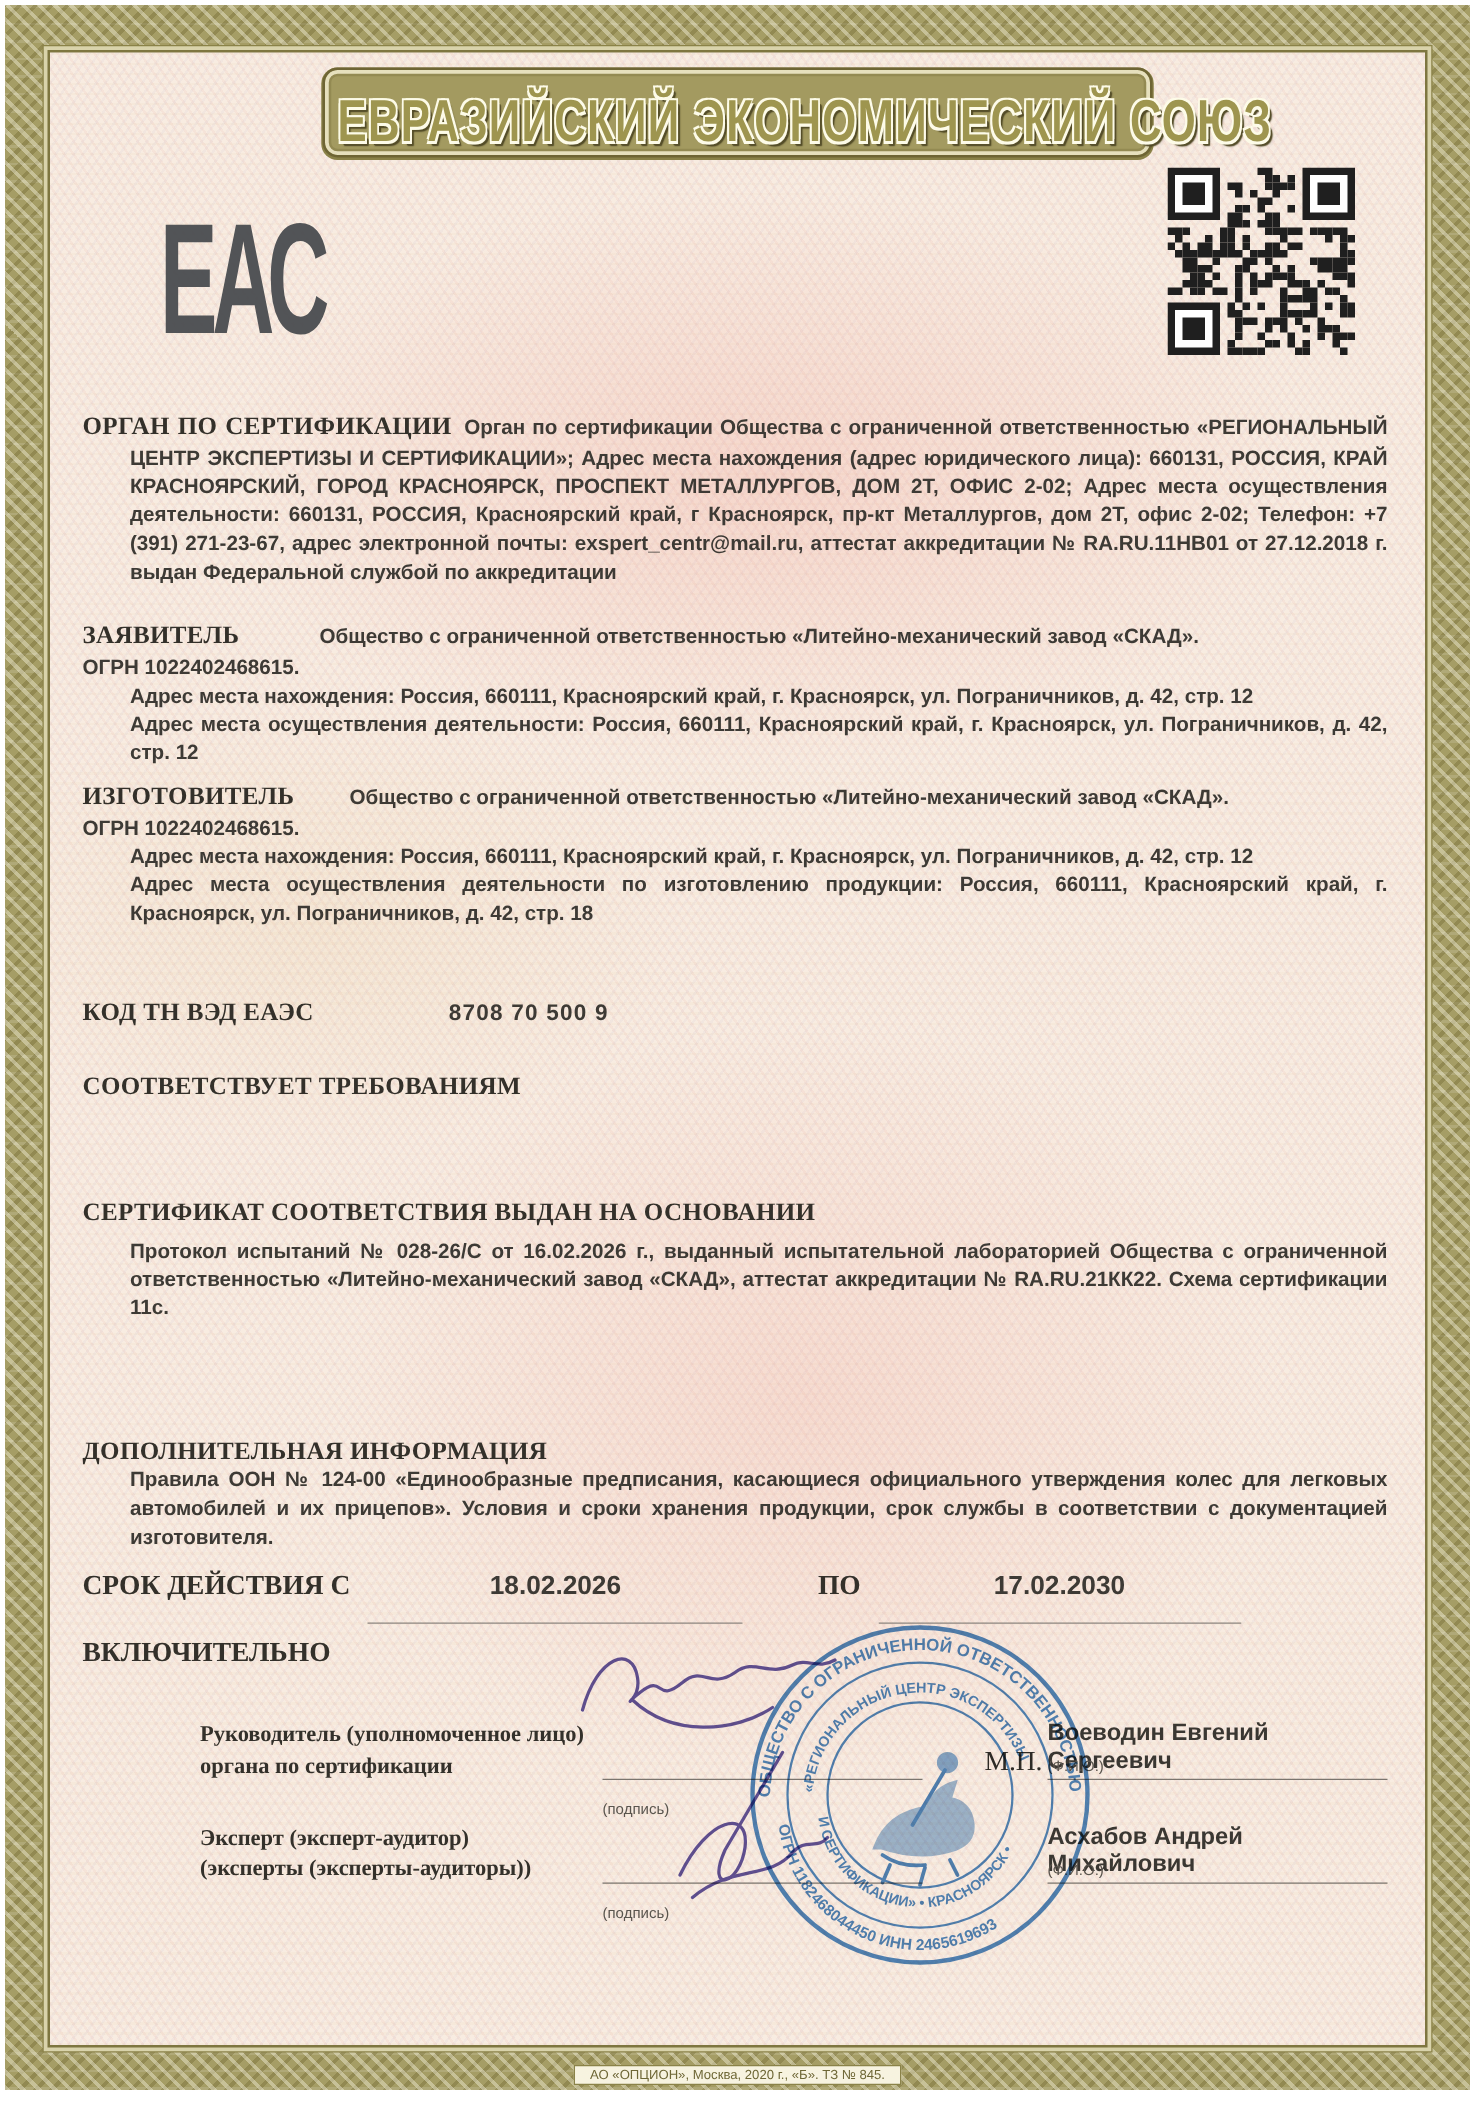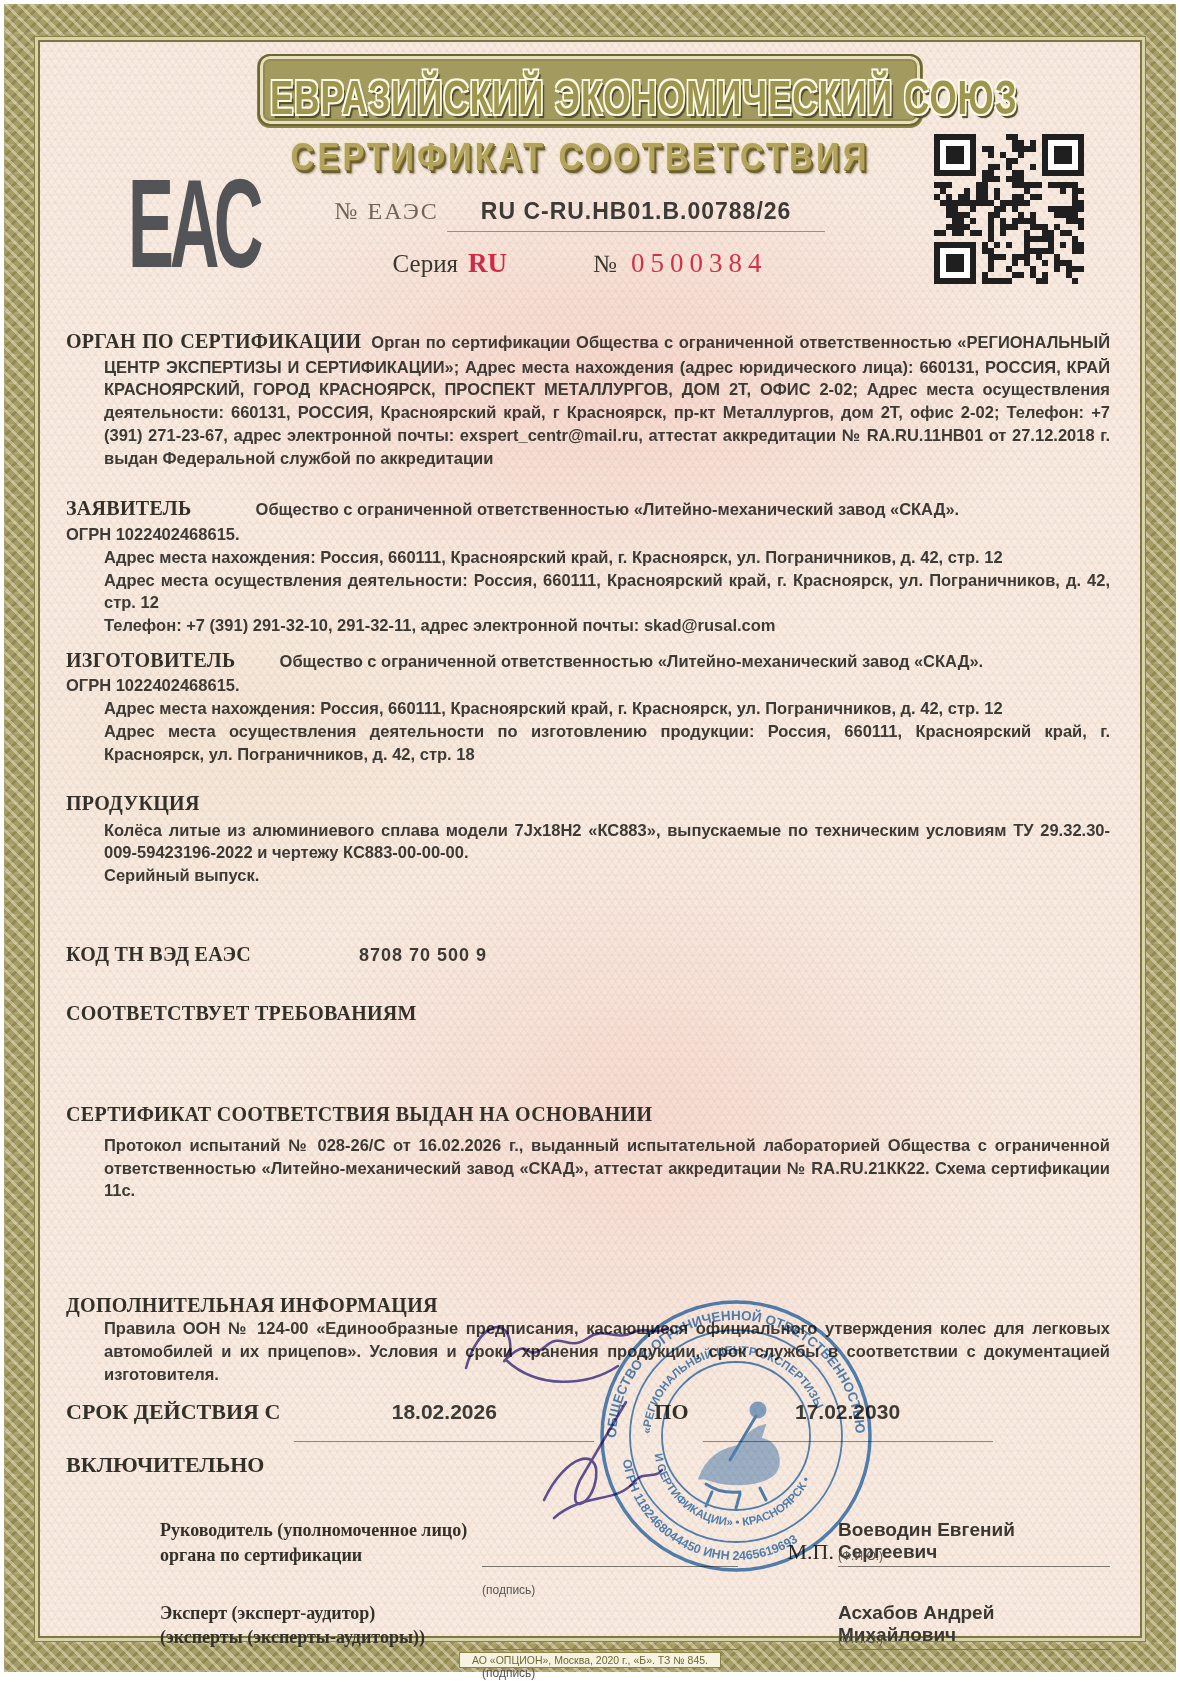--- a/index.html
+++ b/index.html
@@ -94,29 +94,20 @@
 
   <div class="paper">
 
     <div class="banner">
       <div class="banner-text">ЕВРАЗИЙСКИЙ ЭКОНОМИЧЕСКИЙ СОЮЗ</div>
     </div>
 
     <div class="header-zone">
       <div class="eac-mark">ЕАС</div>
 
-      <div class="title-col">
-        <div class="doc-title">СЕРТИФИКАТ СООТВЕТСТВИЯ</div>
-        <div class="cert-line">
-          <span class="eaes-label">№ ЕАЭС</span><span class="cert-num-wrap"><span class="cert-num">RU C-RU.HB01.B.00788/26</span></span>
-        </div>
-        <div class="series-line">
-          <span class="series-label">Серия</span><span class="series-value">RU</span><span class="no-label">№</span><span class="blank-number">0500384</span>
-        </div>
-      </div>
 
       <svg class="qr-box" id="qr-svg" viewBox="0 0 150 150">
           <g fill="#1f1f1f">
             <rect x="72" y="0" width="6" height="6"></rect>
             <rect x="78" y="0" width="6" height="6"></rect>
             <rect x="78" y="6" width="6" height="6"></rect>
             <rect x="84" y="6" width="6" height="6"></rect>
             <rect x="96" y="6" width="6" height="6"></rect>
             <rect x="48" y="12" width="6" height="6"></rect>
             <rect x="54" y="12" width="6" height="6"></rect>
@@ -336,37 +327,31 @@
       </div>
     </div>
 
     <div class="sec" style="margin-top:26px;">
       <div class="body-txt hang">
         <span class="sec-label">ЗАЯВИТЕЛЬ</span><span class="gap-l"></span><span>Общество с ограниченной ответственностью «Литейно-механический завод «СКАД».</span>
       </div>
       <div class="body-txt">ОГРН 1022402468615.</div>
       <div class="body-txt indent">Адрес места нахождения: Россия, 660111, Красноярский край, г. Красноярск, ул. Пограничников, д. 42, стр. 12</div>
       <div class="body-txt indent">Адрес места осуществления деятельности: Россия, 660111, Красноярский край, г. Красноярск, ул. Пограничников, д. 42, стр. 12</div>
-      <div class="body-txt indent">Телефон: +7 (391) 291-32-10, 291-32-11, адрес электронной почты: skad@rusal.com</div>
     </div>
 
     <div class="sec" style="margin-top:10px;">
       <div class="body-txt hang">
         <span class="sec-label">ИЗГОТОВИТЕЛЬ</span><span class="gap-m"></span><span>Общество с ограниченной ответственностью «Литейно-механический завод «СКАД».</span>
       </div>
       <div class="body-txt">ОГРН 1022402468615.</div>
       <div class="body-txt indent">Адрес места нахождения: Россия, 660111, Красноярский край, г. Красноярск, ул. Пограничников, д. 42, стр. 12</div>
       <div class="body-txt indent">Адрес места осуществления деятельности по изготовлению продукции: Россия, 660111, Красноярский край, г. Красноярск, ул. Пограничников, д. 42, стр. 18</div>
     </div>
 
-    <div class="sec" style="margin-top:26px;">
-      <div class="sec-label">ПРОДУКЦИЯ</div>
-      <div class="body-txt indent" style="margin-top:4px;">Колёса литые из алюминиевого сплава модели 7Jx18H2 «КС883», выпускаемые по техническим условиям ТУ 29.32.30-009-59423196-2022 и чертежу КС883-00-00-00.</div>
-      <div class="body-txt indent">Серийный выпуск.</div>
-    </div>
 
     <div class="sec tnved-row" style="margin-top:56px;">
       <span class="sec-label">КОД ТН ВЭД ЕАЭС</span>
       <span class="tnved-value">8708 70 500 9</span>
     </div>
 
     <div class="sec" style="margin-top:36px;">
       <div class="sec-label">СООТВЕТСТВУЕТ ТРЕБОВАНИЯМ</div>
     </div>
 

